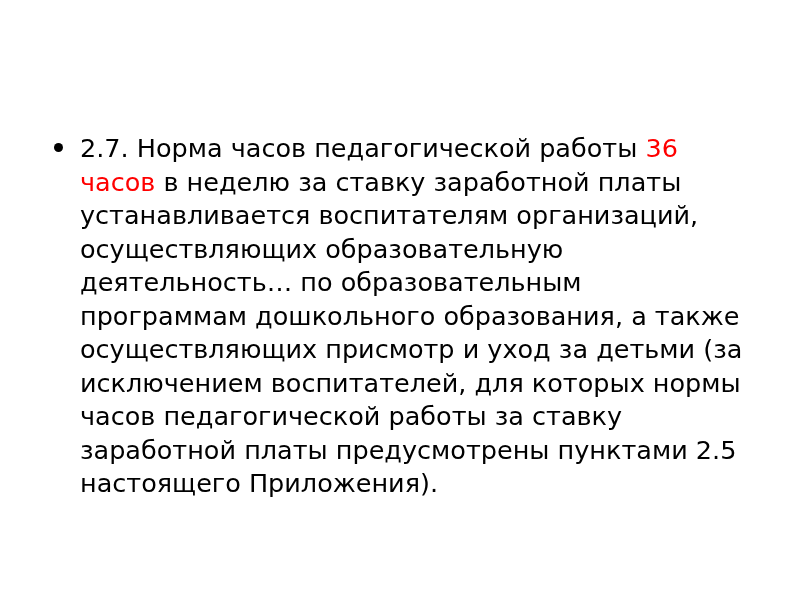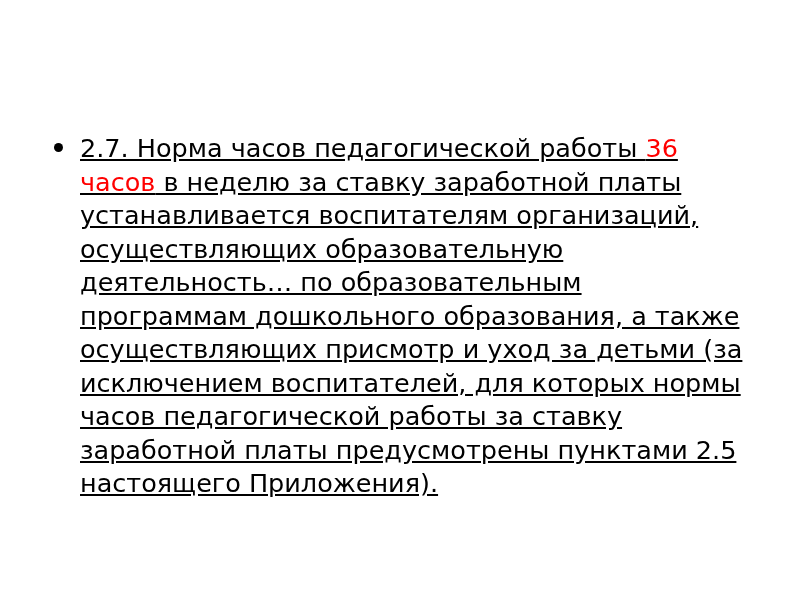--- a/index.html
+++ b/index.html
@@ -13,21 +13,20 @@
     height: 600px;
     background: #ffffff;
     overflow: hidden;
     font-family: "DejaVu Sans", "Liberation Sans", sans-serif;
   }
   .content-block {
     position: absolute;
     left: 46px;
     top: 132px;
     width: 700px;
-    text-decoration: underline;
   }
   .bullet-item {
     position: relative;
     padding-left: 34px;
     font-size: 25.5px;
     line-height: 33.5px;
     color: #000000;
     font-weight: 400;
     text-align: left;
     letter-spacing: 0px;

